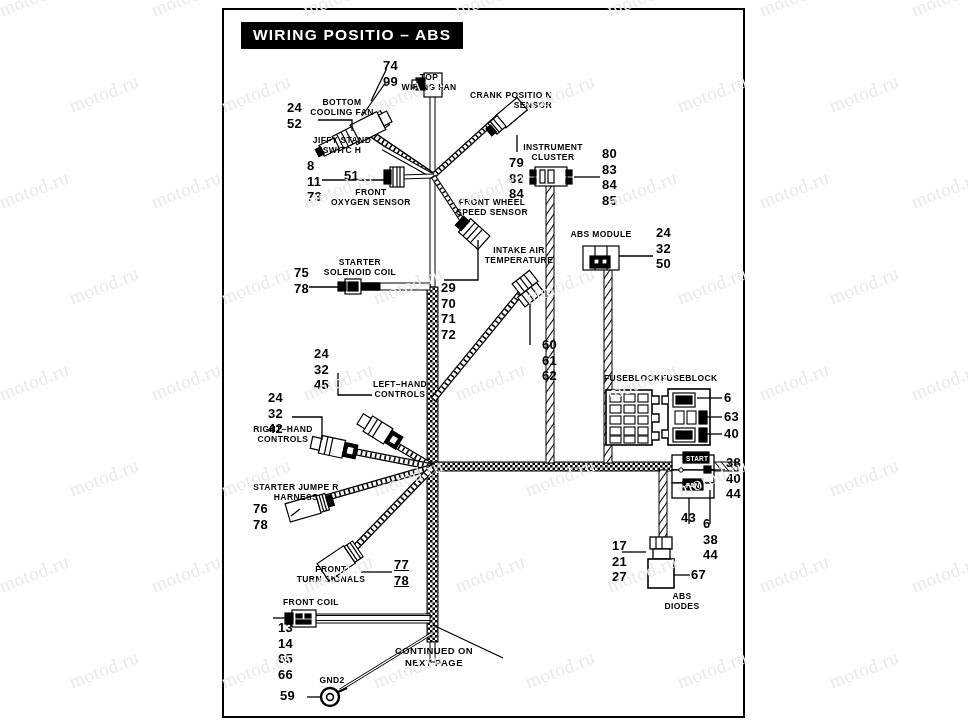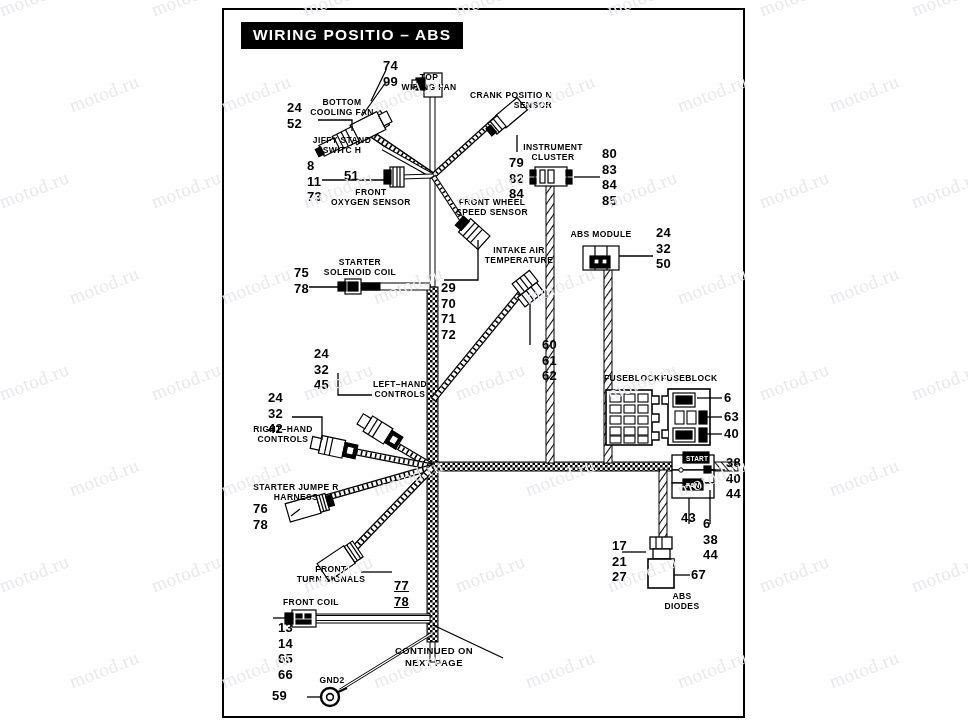--- a/index.html
+++ b/index.html
@@ -548,19 +548,19 @@
 <div class="num" style="left:681px;top:510px;">43</div>
 <div class="num" style="left:703px;top:516px;">6
 38
 44</div>
 <div class="num" style="left:612px;top:538px;">17
 21
 27</div>
 <div class="num" style="left:691px;top:567px;">67</div>
 <div class="num" style="left:253px;top:501px;">76
 78</div>
-<div class="num" style="left:394px;top:578px;text-decoration:underline;">77
+<div class="num" style="left:394px;top:557px;text-decoration:underline;">77
 78</div>
 <div class="num" style="left:254px;top:620px;margin-left:24px;">13
 14
 65
 66</div>
-<div class="num" style="left:272px;top:688px;">59</div>
+<div class="num" style="left:280px;top:688px;">59</div>
 
 </body></html>

